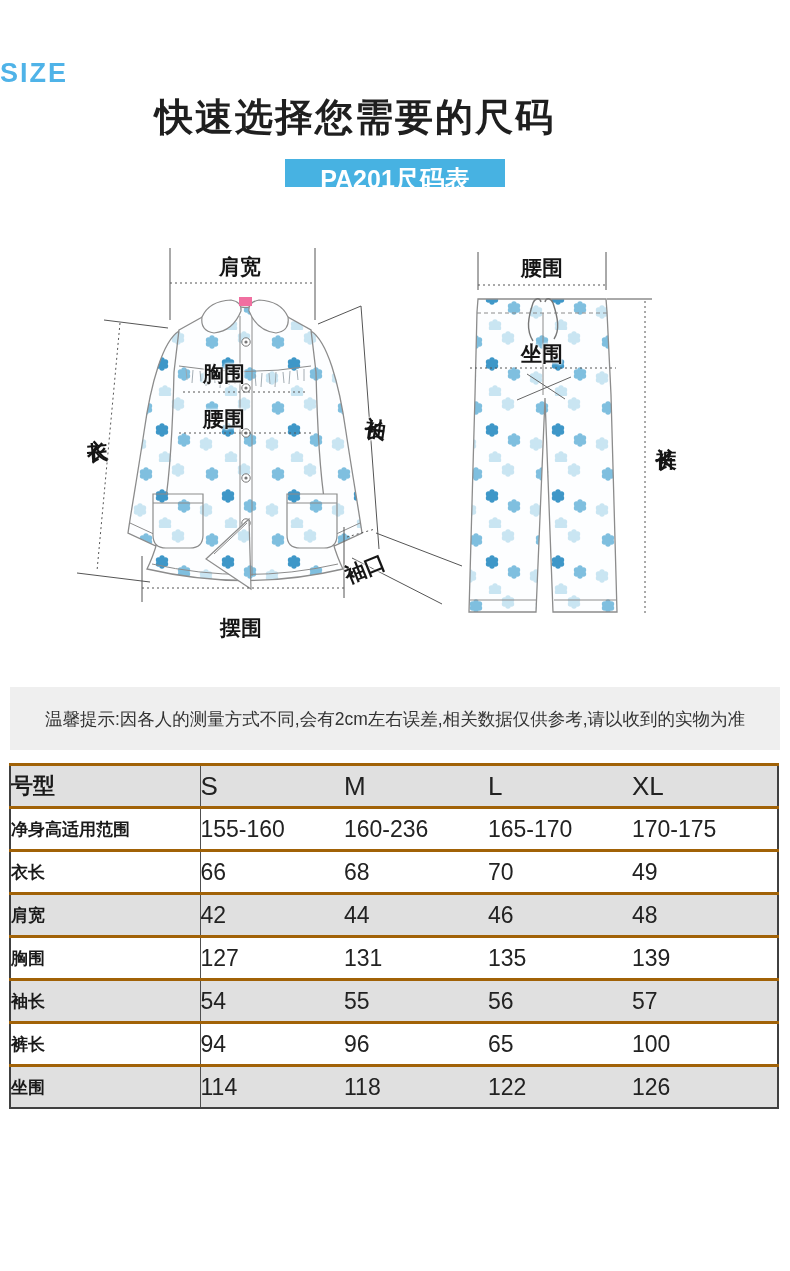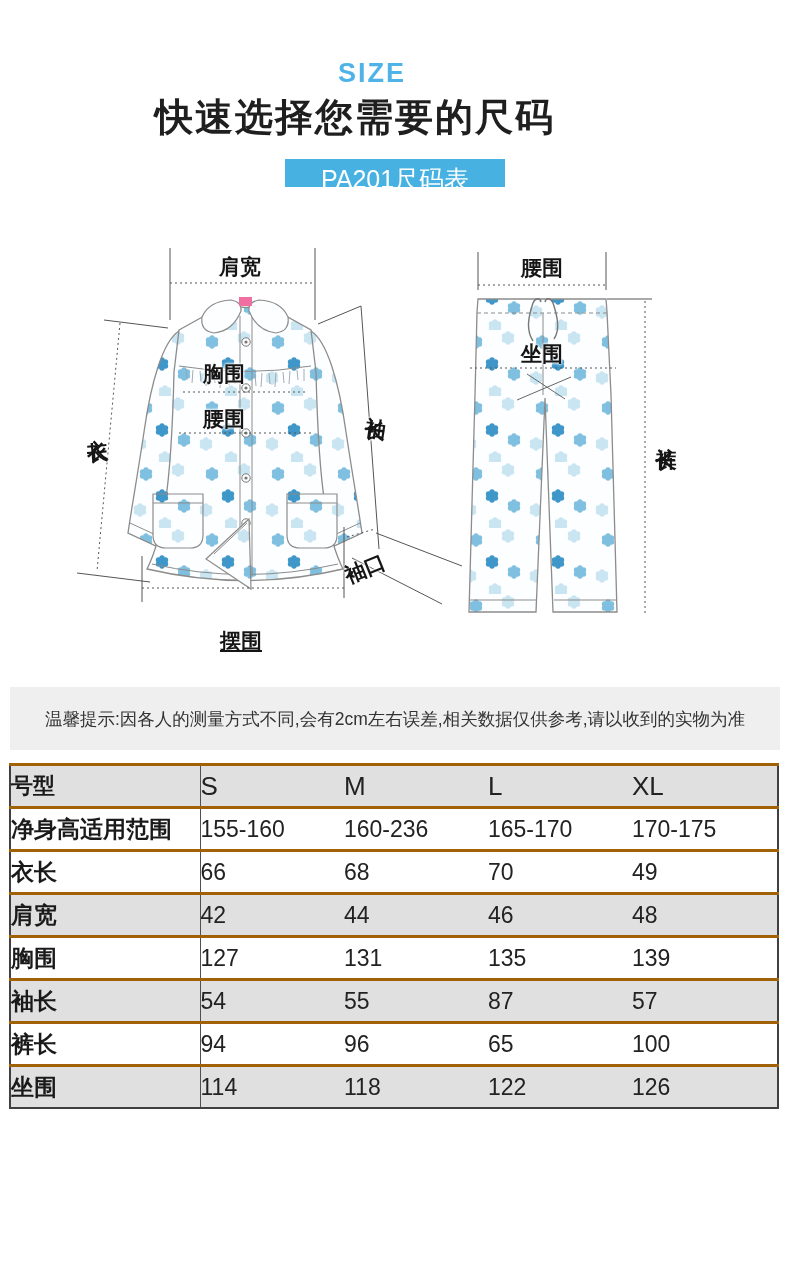--- a/index.html
+++ b/index.html
@@ -1,40 +1,40 @@
 <!DOCTYPE html>
 <html><head>
 <meta charset="utf-8">
 <style>
   html,body{margin:0;padding:0;background:#fff;}
   .page{position:relative;width:790px;height:1271px;background:#ffffff;overflow:hidden;
         font-family:"Liberation Sans","DejaVu Sans",sans-serif;}
   
-  .eyebrow{position:absolute;top:58px;left:0;width:744px;text-align:center;
+  .eyebrow{position:absolute;top:58px;left:0;width:744px;text-align:left;
            font-size:27px;font-weight:700;letter-spacing:2px;color:#4FB3E8;}
   .title{position:absolute;top:92px;left:0;width:710px;text-align:center;
          font-size:38px;font-weight:600;letter-spacing:2px;color:#1f1f1f;}
   .badge{position:absolute;top:159px;left:50%;transform:translateX(-50%);
          min-width:220px;height:28px;line-height:41px;text-align:center;
-         background:#47B2E2;color:#ffffff;font-size:25px;padding:0 8px;box-sizing:border-box;}
+         background:#47B2E2;color:#ffffff;font-size:25px;padding:0 8px;box-sizing:border-box;font-weight:bold;}
   
   .diagram{position:absolute;top:0;left:0;width:790px;height:660px;}
   .dlabel{position:absolute;font-size:21px;font-weight:700;color:#151515;line-height:1.05;
           text-shadow:0 0 3px #fff,0 0 3px #fff,0 0 2px #fff;white-space:nowrap;}
   .vtext{writing-mode:vertical-rl;text-orientation:upright;letter-spacing:3px;}
   
   .notice{position:absolute;top:687px;left:10px;width:770px;height:63px;background:#EFEFEF;
           display:flex;align-items:center;justify-content:center;
           font-size:17.5px;font-weight:500;color:#333;}
   
   .size-table{position:absolute;top:763px;left:9px;width:768px;border-collapse:collapse;
               border:2px solid #404040;table-layout:fixed;}
   .size-table td{height:40px;text-align:left;vertical-align:middle;border-top:3px solid #a16207;
                  font-size:23px;color:#222;font-weight:400;padding:0;}
-  .size-table td.lab{font-size:23px;font-weight:600;color:#1a1a1a;border-right:1.5px solid #505050;}
+  .size-table td.lab{font-size:17px;font-weight:600;color:#1a1a1a;border-right:1.5px solid #505050;}
   .size-table tr.gray td{background:#E0E0E0;}
   .size-table tr.hdr td{font-size:26px;}
   .size-table tr.hdr td.lab{font-size:22px;}
 </style>
 </head>
 <body>
 
 <div class="page">
 
   <div class="eyebrow">SIZE</div>
@@ -141,21 +141,21 @@
         <path d="M645,301 V614" stroke-dasharray="2 3"></path>
       </g>
     </svg>
 
     <div class="dlabel" style="left:219px;top:256px;">肩宽</div>
     <div class="dlabel" style="left:203px;top:363px;">胸围</div>
     <div class="dlabel" style="left:203px;top:408px;">腰围</div>
     <div class="dlabel vtext" style="left:84px;top:422px;transform:rotate(-5deg);">衣长</div>
     <div class="dlabel vtext" style="left:368px;top:400px;transform:rotate(8deg);">袖长</div>
     <div class="dlabel" style="left:344px;top:558px;transform:rotate(-22deg);">袖口</div>
-    <div class="dlabel" style="left:220px;top:630px;text-decoration:underline;">摆围</div>
+    <div class="dlabel" style="left:220px;top:617px;">摆围</div>
     <div class="dlabel" style="left:521px;top:257px;">腰围</div>
     <div class="dlabel" style="left:521px;top:343px;">坐围</div>
     <div class="dlabel vtext" style="left:655px;top:430px;">裤长</div>
   </div>
 
   <div class="notice">
     <span>温馨提示:因各人的测量方式不同,会有2cm左右误差,相关数据仅供参考,请以收到的实物为准</span>
   </div>
 
   <table class="size-table">
@@ -199,21 +199,21 @@
       <td class="lab">胸围</td>
       <td>127</td>
       <td>131</td>
       <td>135</td>
       <td>139</td>
     </tr>
     <tr class="gray">
       <td class="lab">袖长</td>
       <td>54</td>
       <td>55</td>
-      <td>87</td>
+      <td>56</td>
       <td>57</td>
     </tr>
     <tr>
       <td class="lab">裤长</td>
       <td>94</td>
       <td>96</td>
       <td>65</td>
       <td>100</td>
     </tr>
     <tr class="gray">

